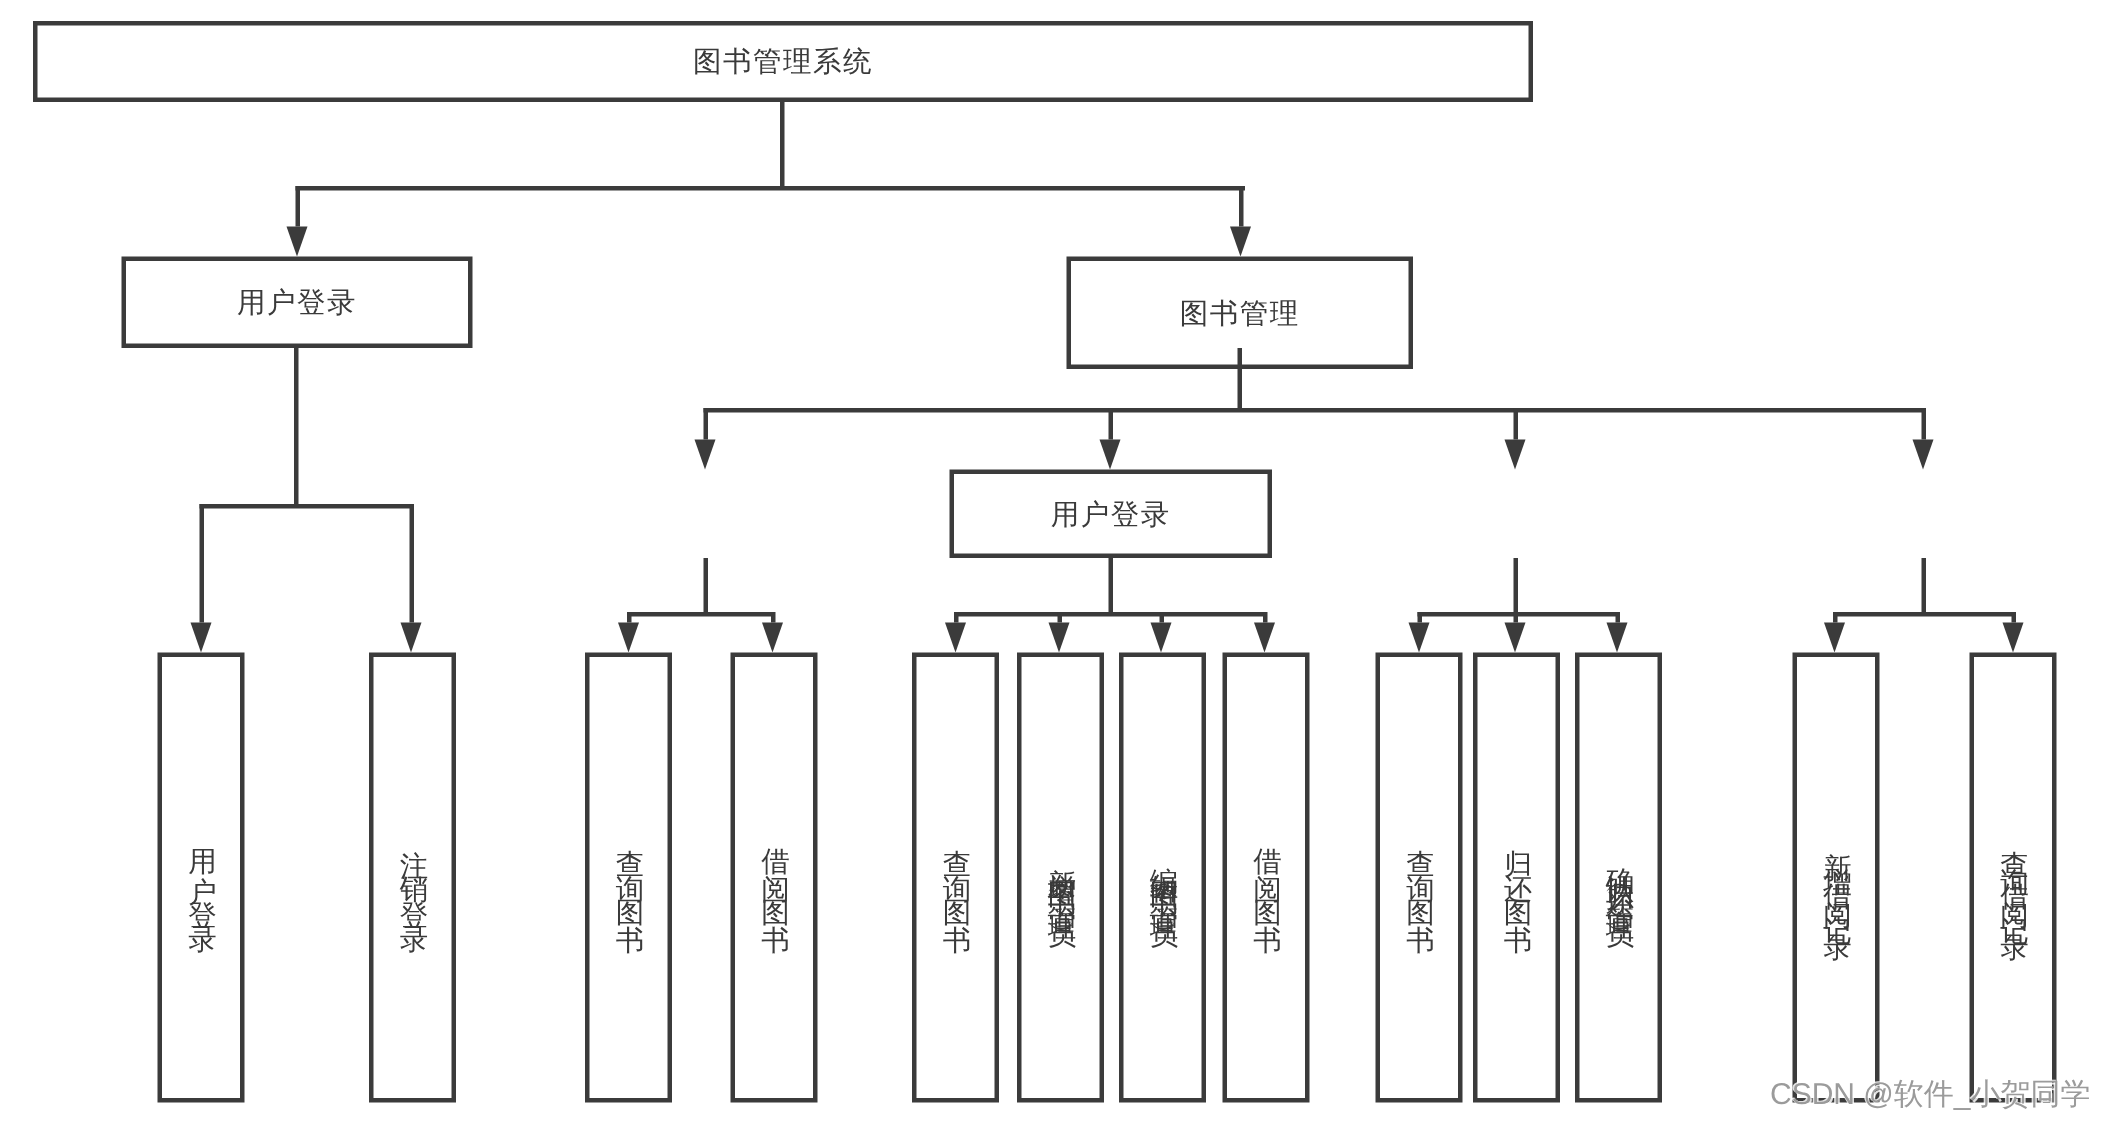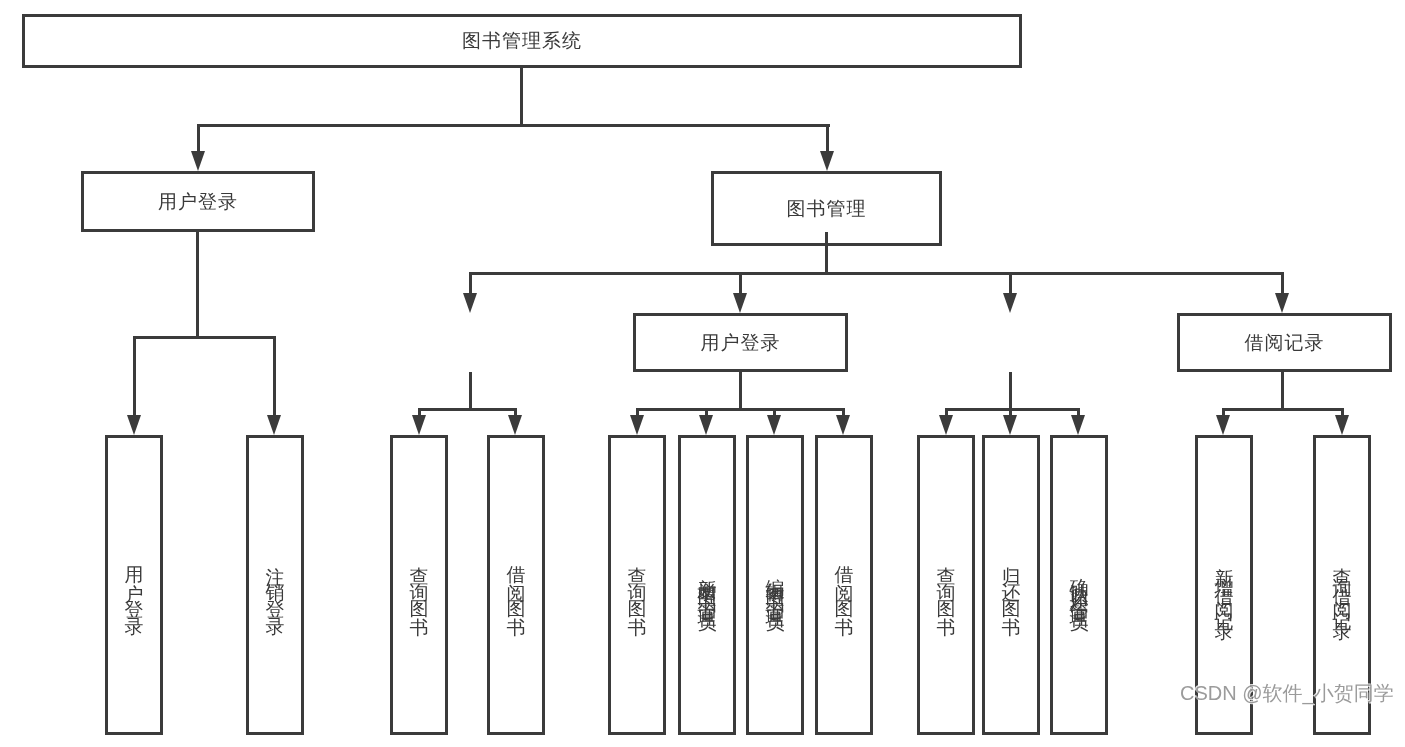--- a/index.html
+++ b/index.html
@@ -60,21 +60,21 @@
     position: absolute;
     width: 0;
     height: 0;
     border-left: 7px solid transparent;
     border-right: 7px solid transparent;
     border-top: 20px solid #3b3b3b;
   }
   .watermark {
     position: absolute;
     left: 1180px;
-    top: 680px;
+    top: 716px;
     width: 220px;
     font-size: 20px;
     color: #9b9b9b;
     text-shadow: 1px 1px 0 rgba(255,255,255,0.85), -1px -1px 0 rgba(255,255,255,0.85);
     white-space: nowrap;
     z-index: 5;
   }
 </style>
 </head>
 <body>
@@ -113,23 +113,20 @@
   <div class="vline" style="left:739px; top:272px; height:21px;"></div>
   <div class="arrowhead" style="left:733px; top:293px;"></div>
   <div class="vline" style="left:1009px; top:272px; height:21px;"></div>
   <div class="arrowhead" style="left:1003px; top:293px;"></div>
   <div class="vline" style="left:1281px; top:272px; height:21px;"></div>
   <div class="arrowhead" style="left:1275px; top:293px;"></div>
 
   <div class="node" style="left:633px; top:313px; width:215px; height:59px;">
     <span>用户登录</span>
   </div>
-  <div class="node" style="left:1177px; top:313px; width:215px; height:59px;">
-    <span>借阅记录</span>
-  </div>
 
   <div class="vline" style="left:469px; top:372px; height:36px;"></div>
   <div class="hline" style="left:418px; top:408px; width:98px;"></div>
   <div class="vline" style="left:418px; top:408px; height:7px;"></div>
   <div class="arrowhead" style="left:412px; top:415px;"></div>
   <div class="vline" style="left:514px; top:408px; height:7px;"></div>
   <div class="arrowhead" style="left:508px; top:415px;"></div>
 
   <div class="vline" style="left:739px; top:372px; height:36px;"></div>
   <div class="hline" style="left:636px; top:408px; width:208px;"></div>

